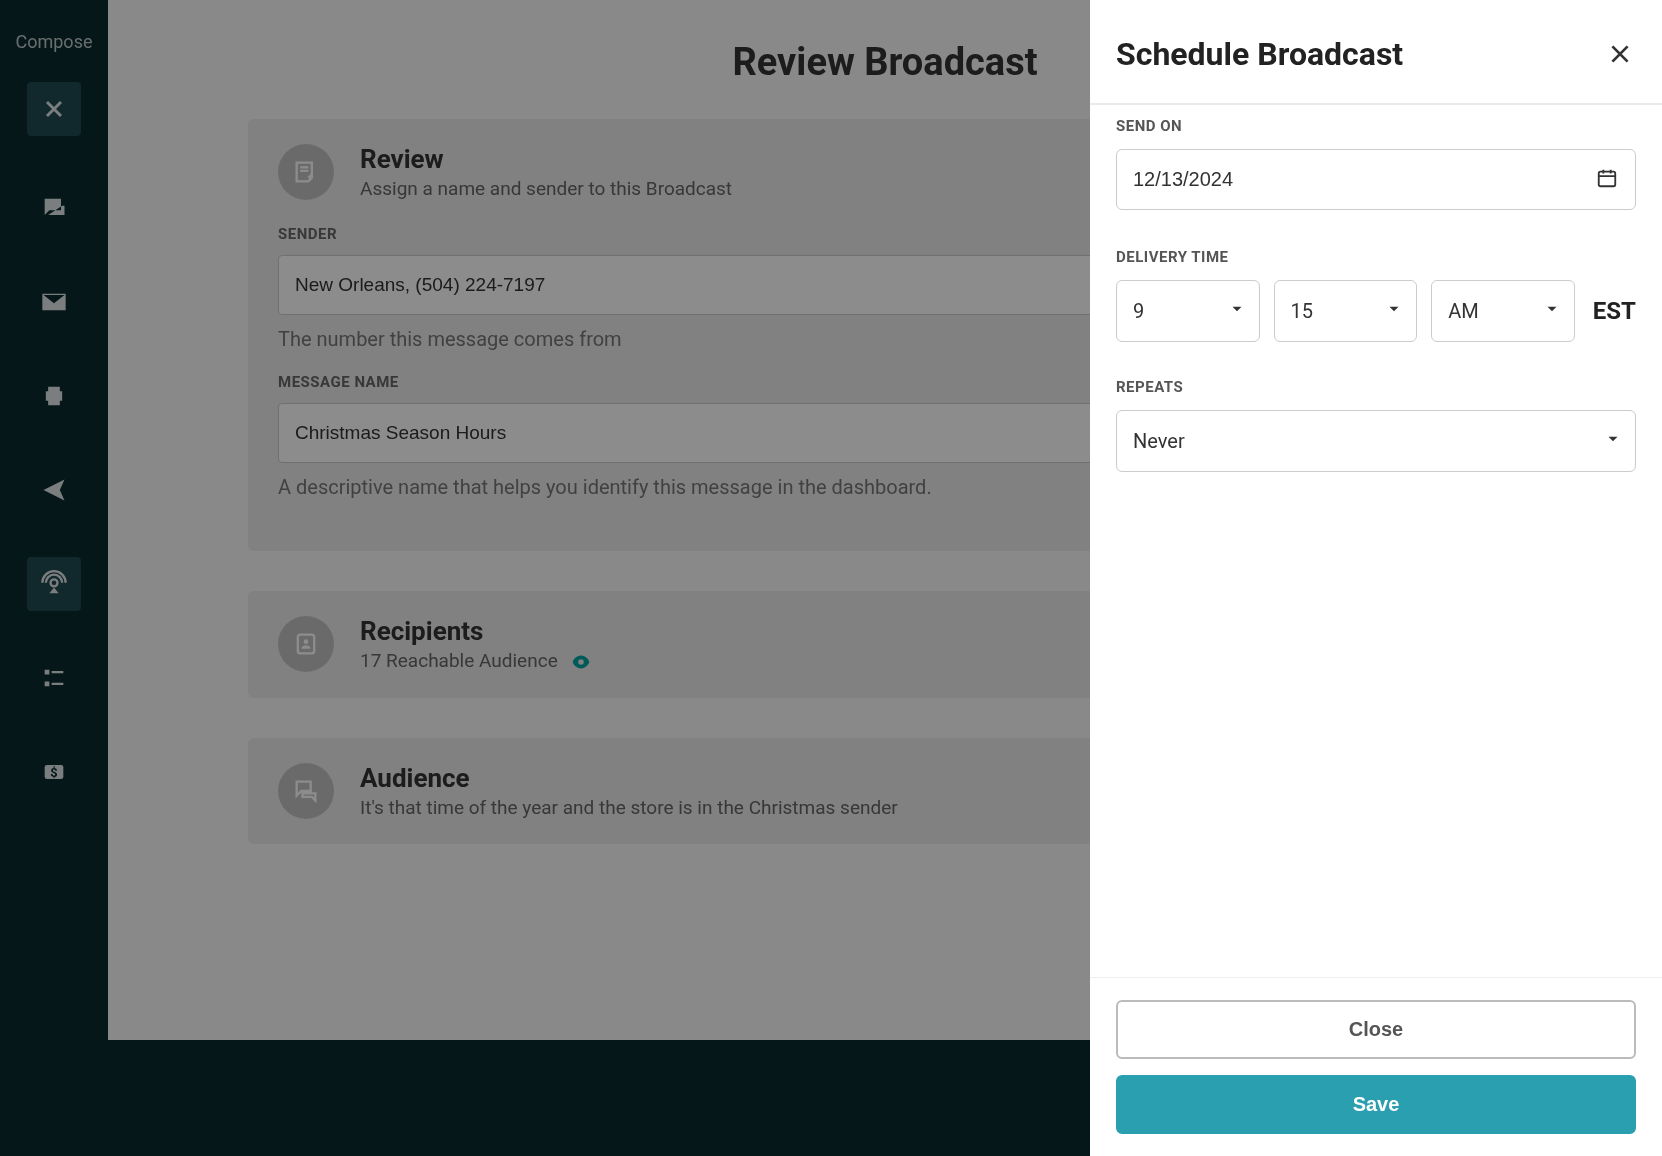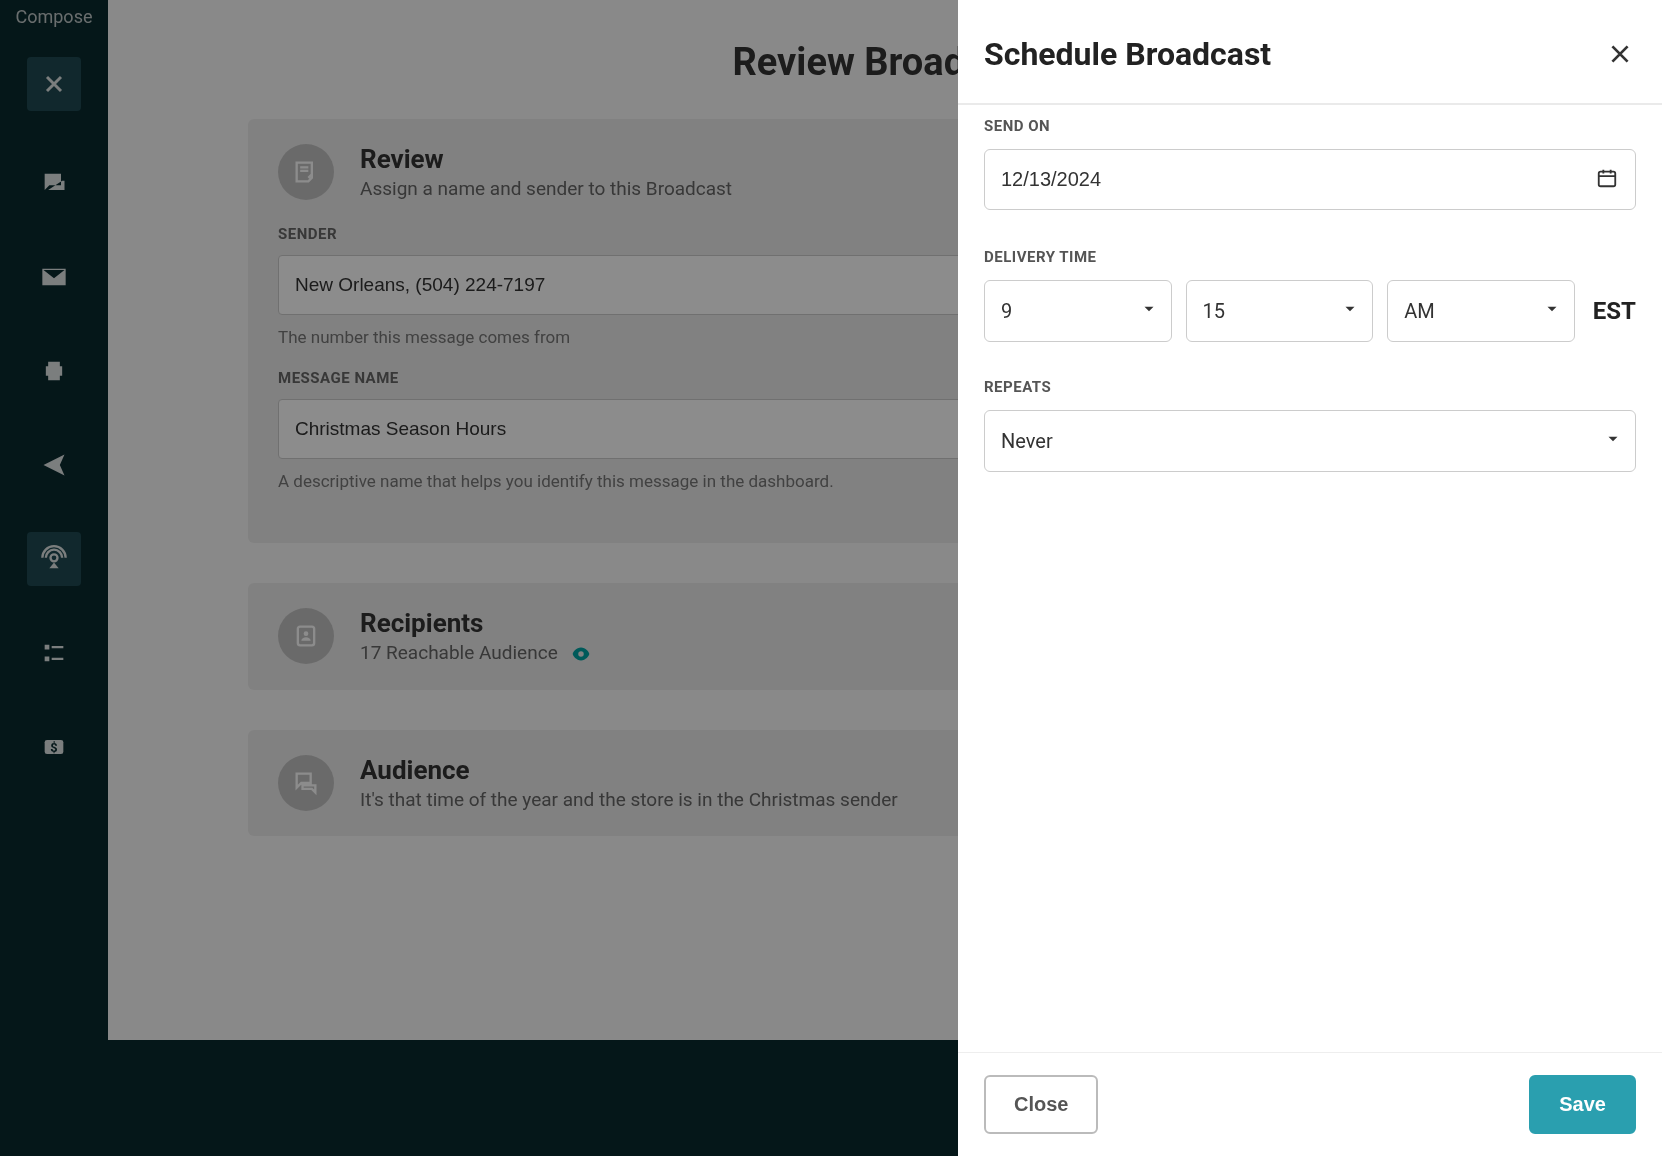--- a/index.html
+++ b/index.html
@@ -13,21 +13,21 @@
     }
     .sidebar {
       position: absolute;
       left: 0; top: 0;
       width: 108px;
       height: 100%;
       background: #0a2a2f;
       display: flex;
       flex-direction: column;
       align-items: center;
-      padding-top: 6px;
+      padding-top: 31px;
     }
     .compose-label {
       color: #c0c8c8;
       font-size: 18px;
       margin-bottom: 30px;
     }
     .sidebar-icon {
       width: 54px; height: 54px;
       display: flex;
       align-items: center;
@@ -102,42 +102,42 @@
     .field-input {
       width: 100%;
       background: #fff;
       border: 1px solid #ccc;
       border-radius: 4px;
       padding: 18px 16px;
       font-size: 19px;
       color: #333;
     }
     .field-hint {
-      font-size: 17px;
+      font-size: 20px;
       color: #777;
       margin-top: 12px;
       margin-bottom: 22px;
     }
     .eye { display: inline-flex; vertical-align: middle; margin-left: 8px; }
     .eye svg { width: 22px; height: 22px; fill: #00a5a5; }
     .footer-strip {
       position: absolute;
       left: 108px; right: 0; top: 1040px;
       height: 116px;
       background: #0a2a2f;
     }
     .overlay {
       position: absolute;
       left: 0; top: 0; right: 0; bottom: 0;
       background: rgba(0,0,0,0.45);
     }
     .modal {
       position: absolute;
       right: 0; top: 0;
-      width: 704px;
+      width: 572px;
       height: 100%;
       background: #fff;
       display: flex;
       flex-direction: column;
     }
     .modal-header {
       padding: 35px 26px 30px 26px;
       display: flex;
       justify-content: space-between;
       align-items: center;
@@ -208,23 +208,24 @@
     .tz {
       font-size: 24px;
       font-weight: 700;
       color: #222;
       padding-left: 4px;
     }
     .repeat-wrap { margin-bottom: 36px; position: relative; }
     .modal-footer {
       padding: 22px 26px;
       display: flex;
-      justify-content: space-between;
+      justify-content: flex-end;
       gap: 16px;
       border-top: 1px solid #eee;
+      flex-direction: column;
     }
     .btn {
       padding: 16px 28px;
       border-radius: 6px;
       font-size: 20px;
       font-weight: 600;
       cursor: pointer;
     }
     .btn-secondary {
       background: #fff;

